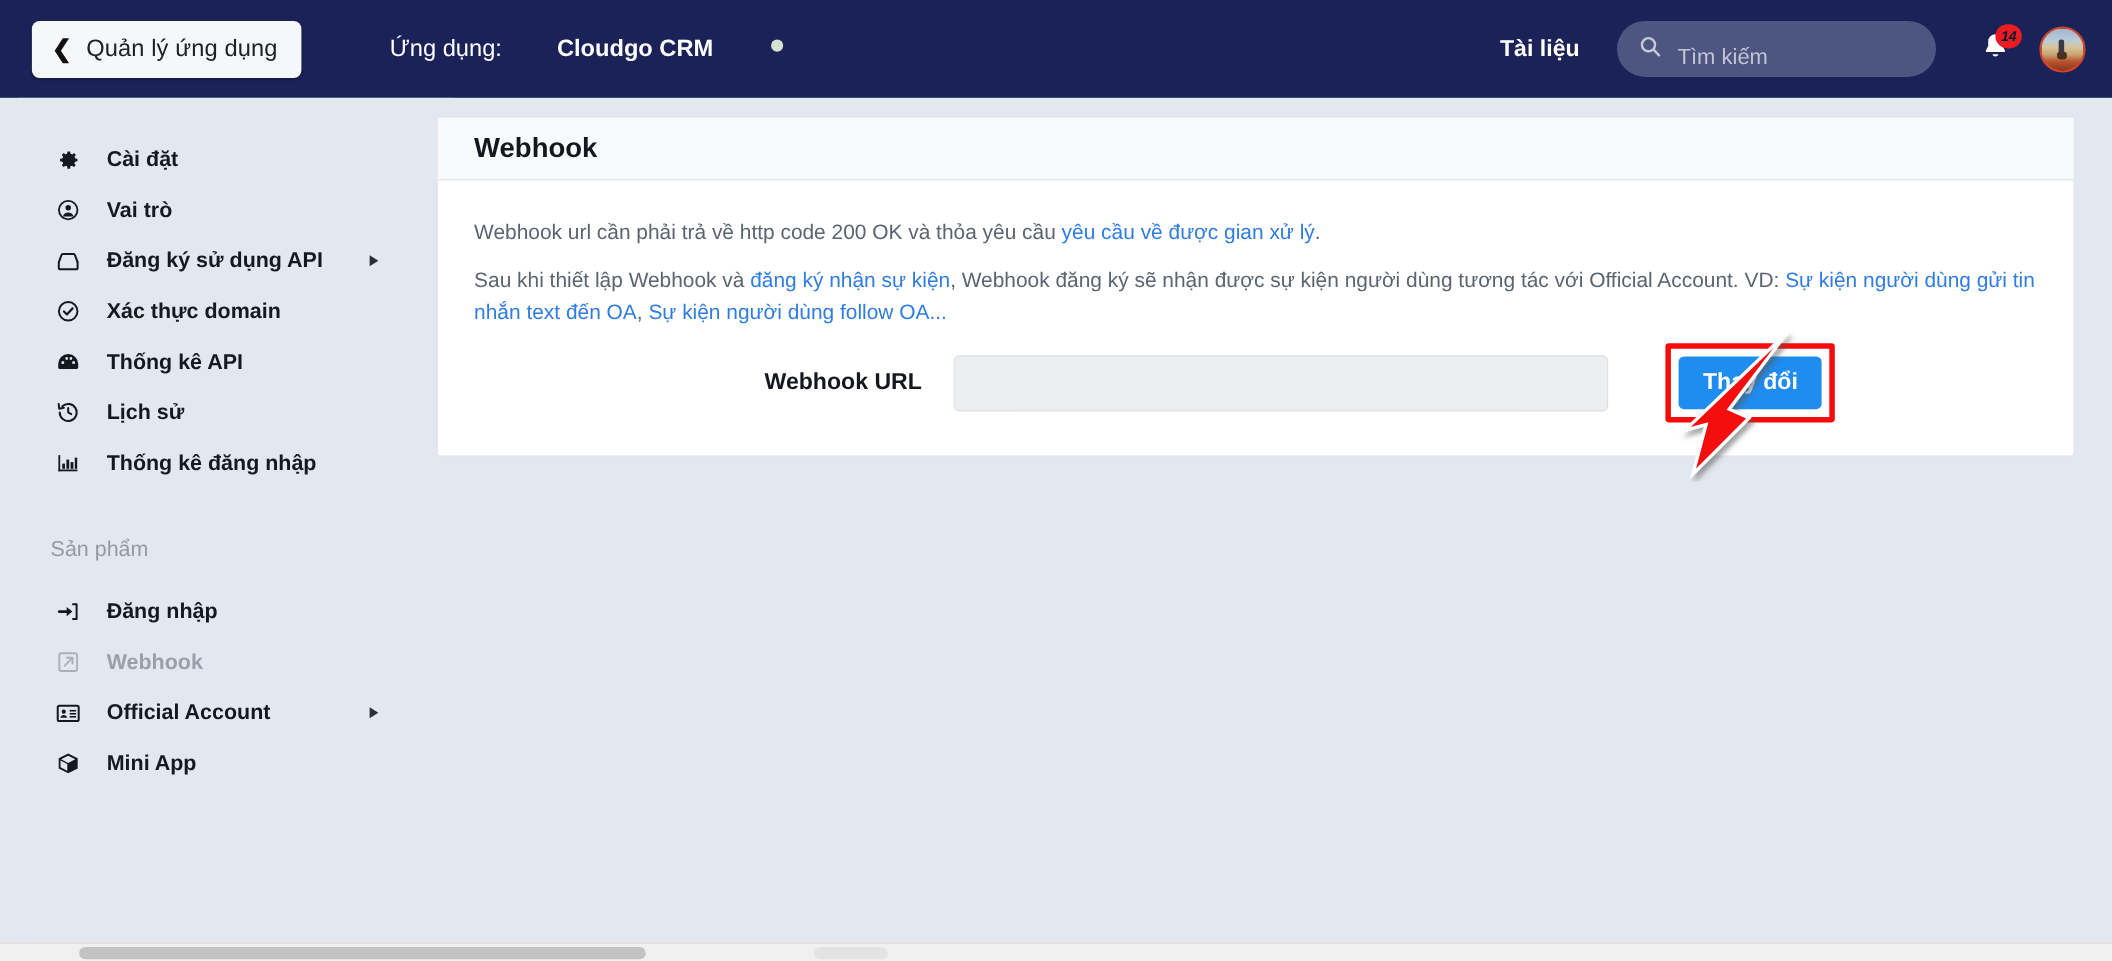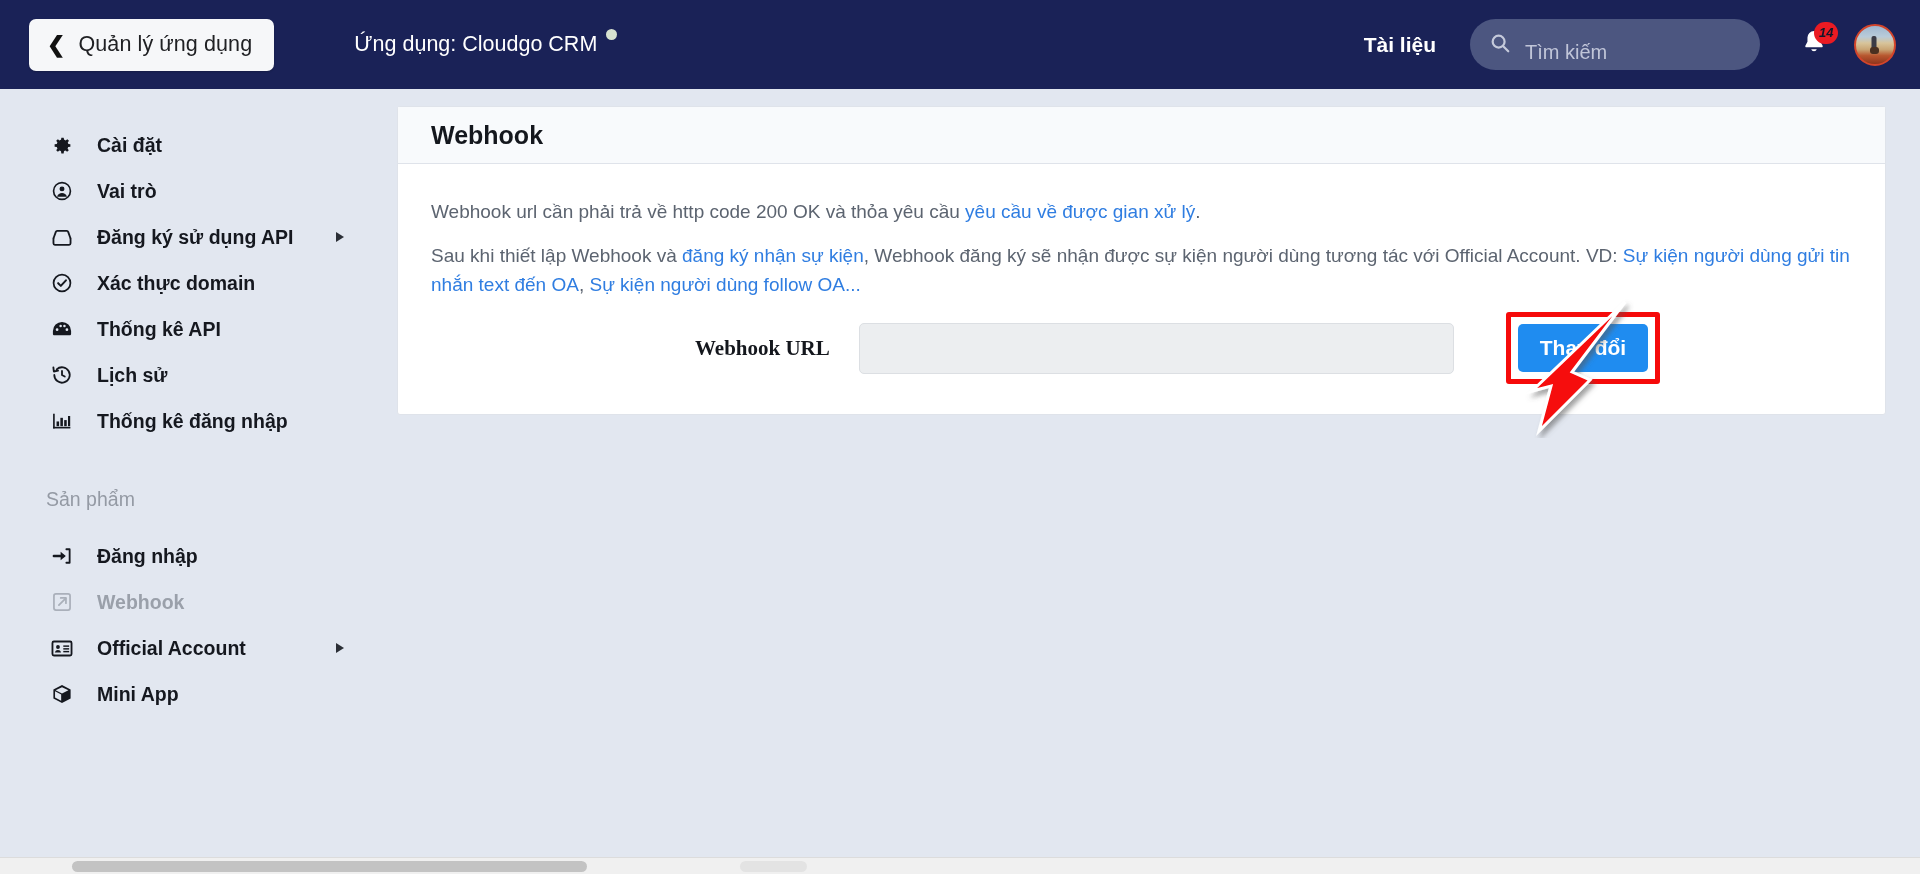--- a/index.html
+++ b/index.html
@@ -30,23 +30,23 @@
   .back-btn .chev {
     font-size: 22px; color: #111; line-height: 1;
     margin-right: 13px; font-weight: 700;
   }
   .back-btn .lbl {
     font-size: 21.5px; color: #202124; letter-spacing: .1px;
   }
   .app-title {
     margin-left: 80px;
     font-size: 21.5px; color: #ffffff;
-    display: flex; align-items: flex-start;
-  }
-  .app-title .strong { font-weight: 400; margin-left: 6px; }
+    display: flex; align-items: center; gap: 44px;
+  }
+  .app-title .strong { font-weight: 700; margin-left: 6px; }
   .app-title .dot {
     width: 11px; height: 11px; border-radius: 50%;
     background: #d7e2d0; margin-left: 9px; display:inline-block;
     position: relative; top: -3px;
   }
   .topbar-right {
     margin-left: auto; display: flex; align-items: center;
     margin-right: 24px;
   }
   .docs-link {
@@ -171,21 +171,20 @@
   }
 
   .form-row {
     display: flex; align-items: center;
     margin-top: 23px;
     padding-left: 264px;
   }
   .form-label {
     font-size: 21px; font-weight: 700; color: #14171d;
     white-space: nowrap;
-    font-family: Liberation Serif, serif;
   }
   .url-input {
     margin-left: 29px;
     width: 595px; height: 51px;
     background: #eceef0;
     border: 1px solid #dcdfe3;
     border-radius: 5px;
     font-family: "Liberation Sans", sans-serif;
     font-size: 18px; color: #31363d;
     padding: 0 14px;

